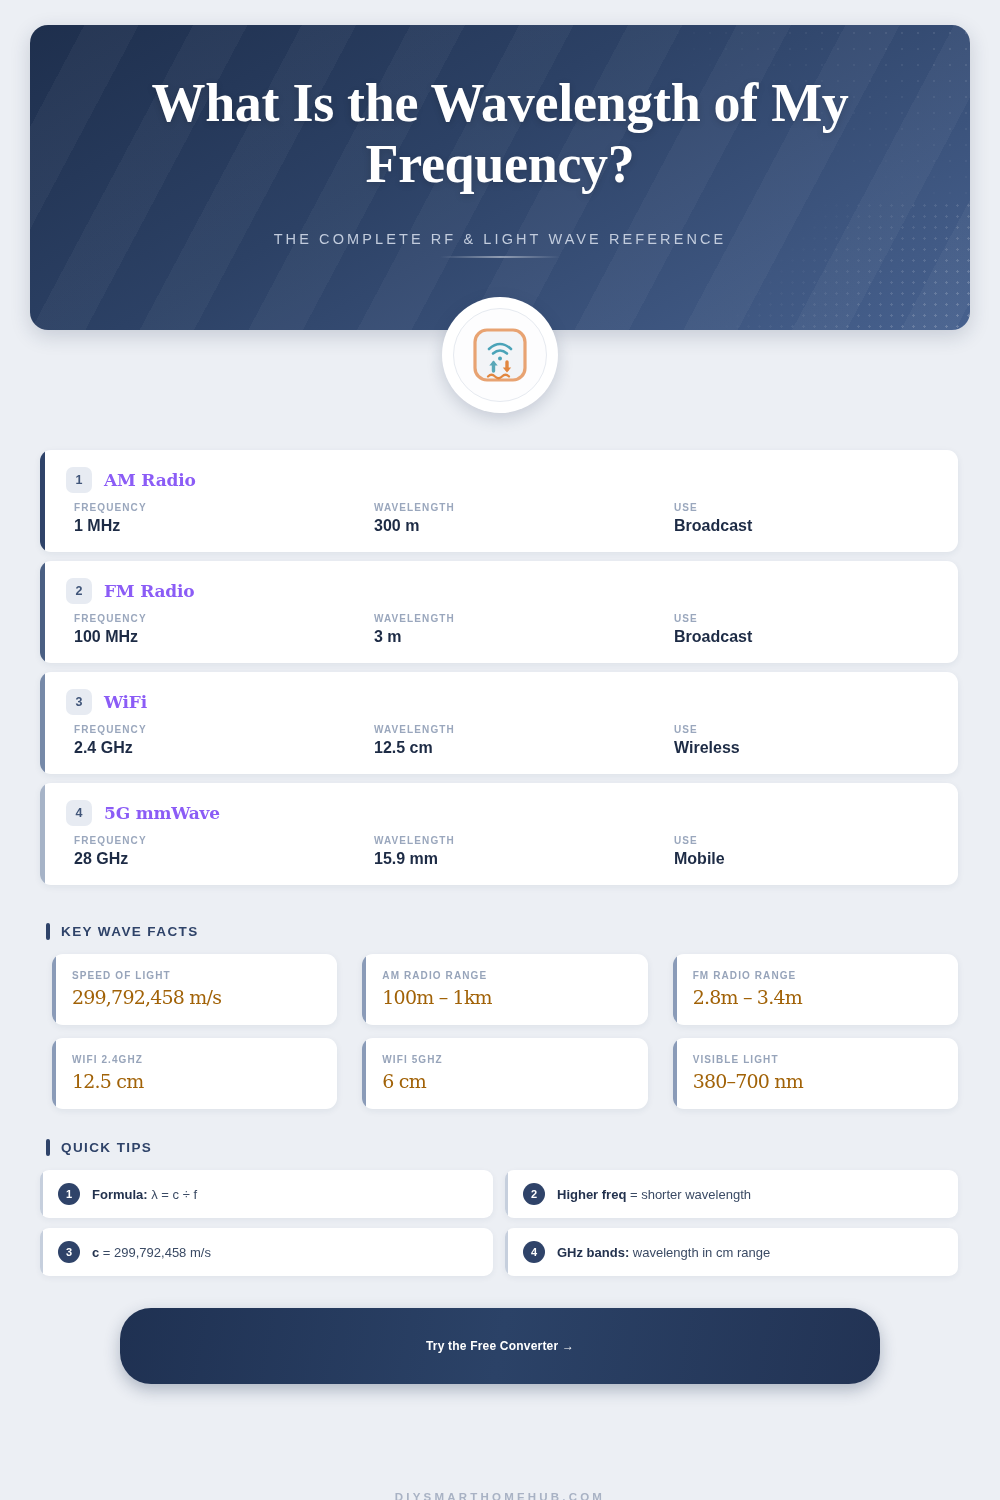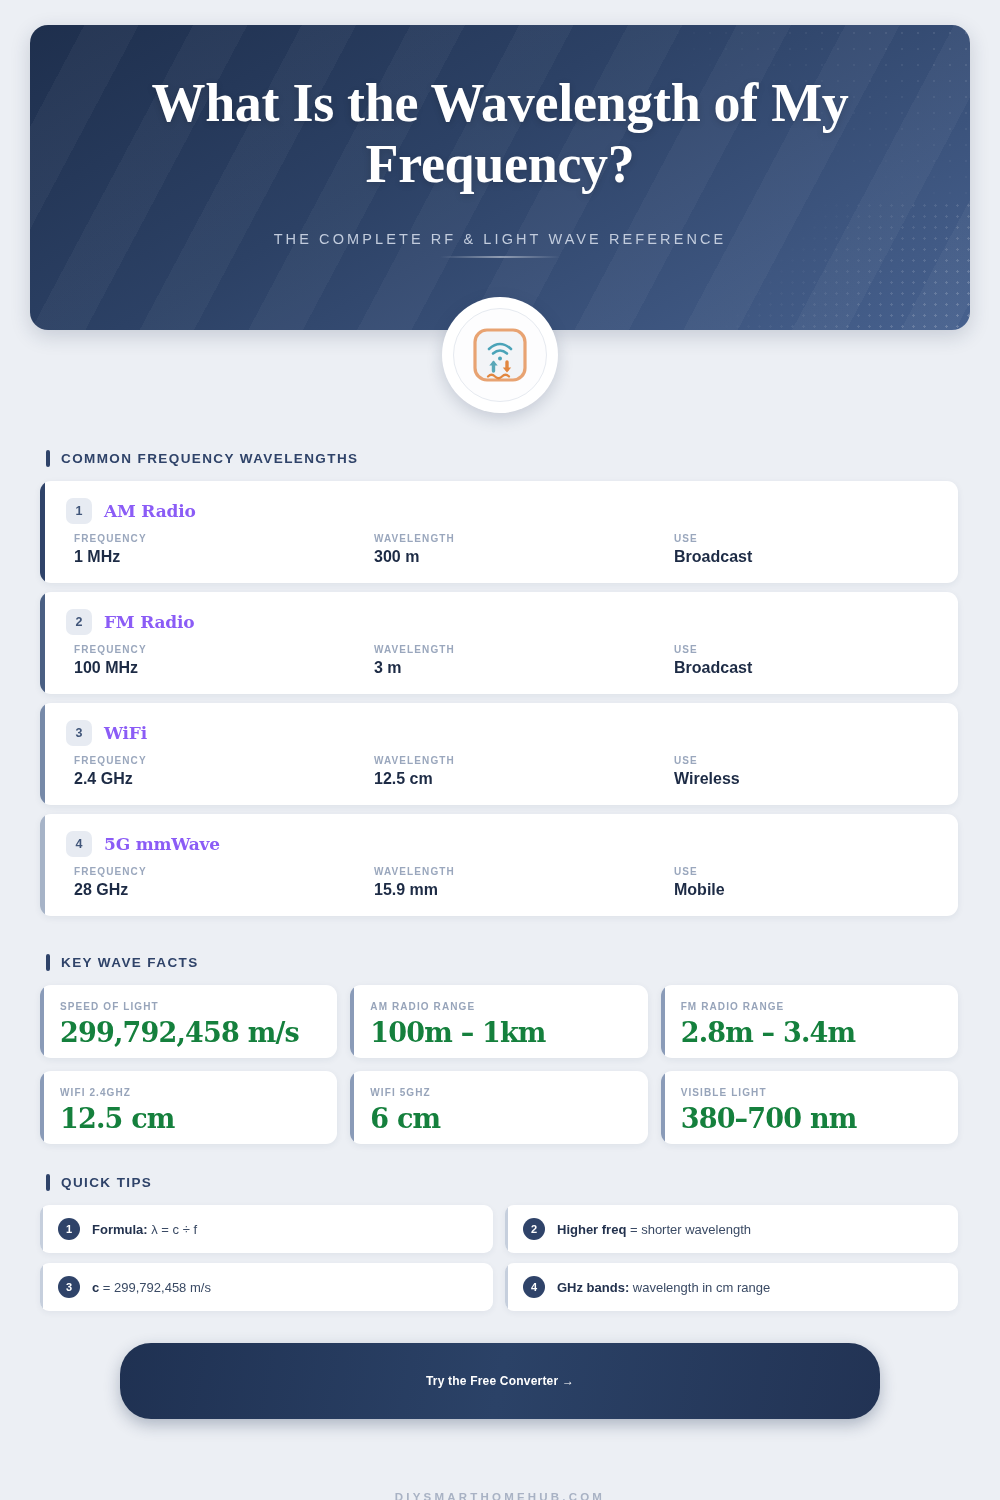--- a/index.html
+++ b/index.html
@@ -129,32 +129,33 @@
 
   
   .facts {
     margin:0 42px 0 40px;
     display:grid; grid-template-columns:repeat(3,1fr); gap:13px;
   }
   .fact-card {
     position:relative;
     background:#ffffff;
     border-radius:11px;
-    padding:16px 18px 10px 20px;
+    padding:16px 18px 17px 20px;
     box-shadow:0 2px 7px rgba(35,51,84,.07);
     overflow:hidden;
+    margin-left:12px;
   }
   .fact-accent { position:absolute; left:0; top:0; bottom:0; width:4px; background:#8a9bb8; }
   .fact-label {
     font-size:10px; font-weight:700; letter-spacing:1.1px; color:#97a4ba;
     margin-bottom:5px;
   }
   .fact-value {
     font-family:"DejaVu Serif", serif;
-    font-size:27px; font-weight:700; color:#15803d; letter-spacing:-0.8px;
+    font-size:19px; font-weight:400; color:#a16207; letter-spacing:-0.8px;
     white-space:nowrap;
   }
 
   
   .tips {
     margin:0 42px 0 40px;
     display:grid; grid-template-columns:1fr 1fr; gap:10px 12px;
   }
   .tip-card {
     position:relative;
@@ -224,24 +225,20 @@
         <path d="M23.5 35.5 l-4.2 5 h8.4 z" fill="#5aa8b8"></path>
         <path d="M37 37 L37 44.5" stroke="#e2873f" stroke-width="3.4" stroke-linecap="round"></path>
         <path d="M37 47.5 l4.2 -5 h-8.4 z" fill="#e2873f"></path>
         <path d="M18 51.5 q3.5 -3.5 7 0 t7 0 t7 0" fill="none" stroke="#e2873f" stroke-width="2.2" stroke-linecap="round"></path>
       </svg>
     </div>
   </div>
 
   <div style="height:120px"></div>
 
-  <div class="section-head">
-    <div class="section-bar"></div>
-    <div class="section-title">COMMON FREQUENCY WAVELENGTHS</div>
-  </div>
 
   <div class="list">
 
     <div class="row-card">
       <div class="row-accent" style="background:#2f4369"></div>
       <div class="row-top">
         <div class="row-num">1</div>
         <div class="row-name">AM Radio</div>
       </div>
       <div class="row-cols">

